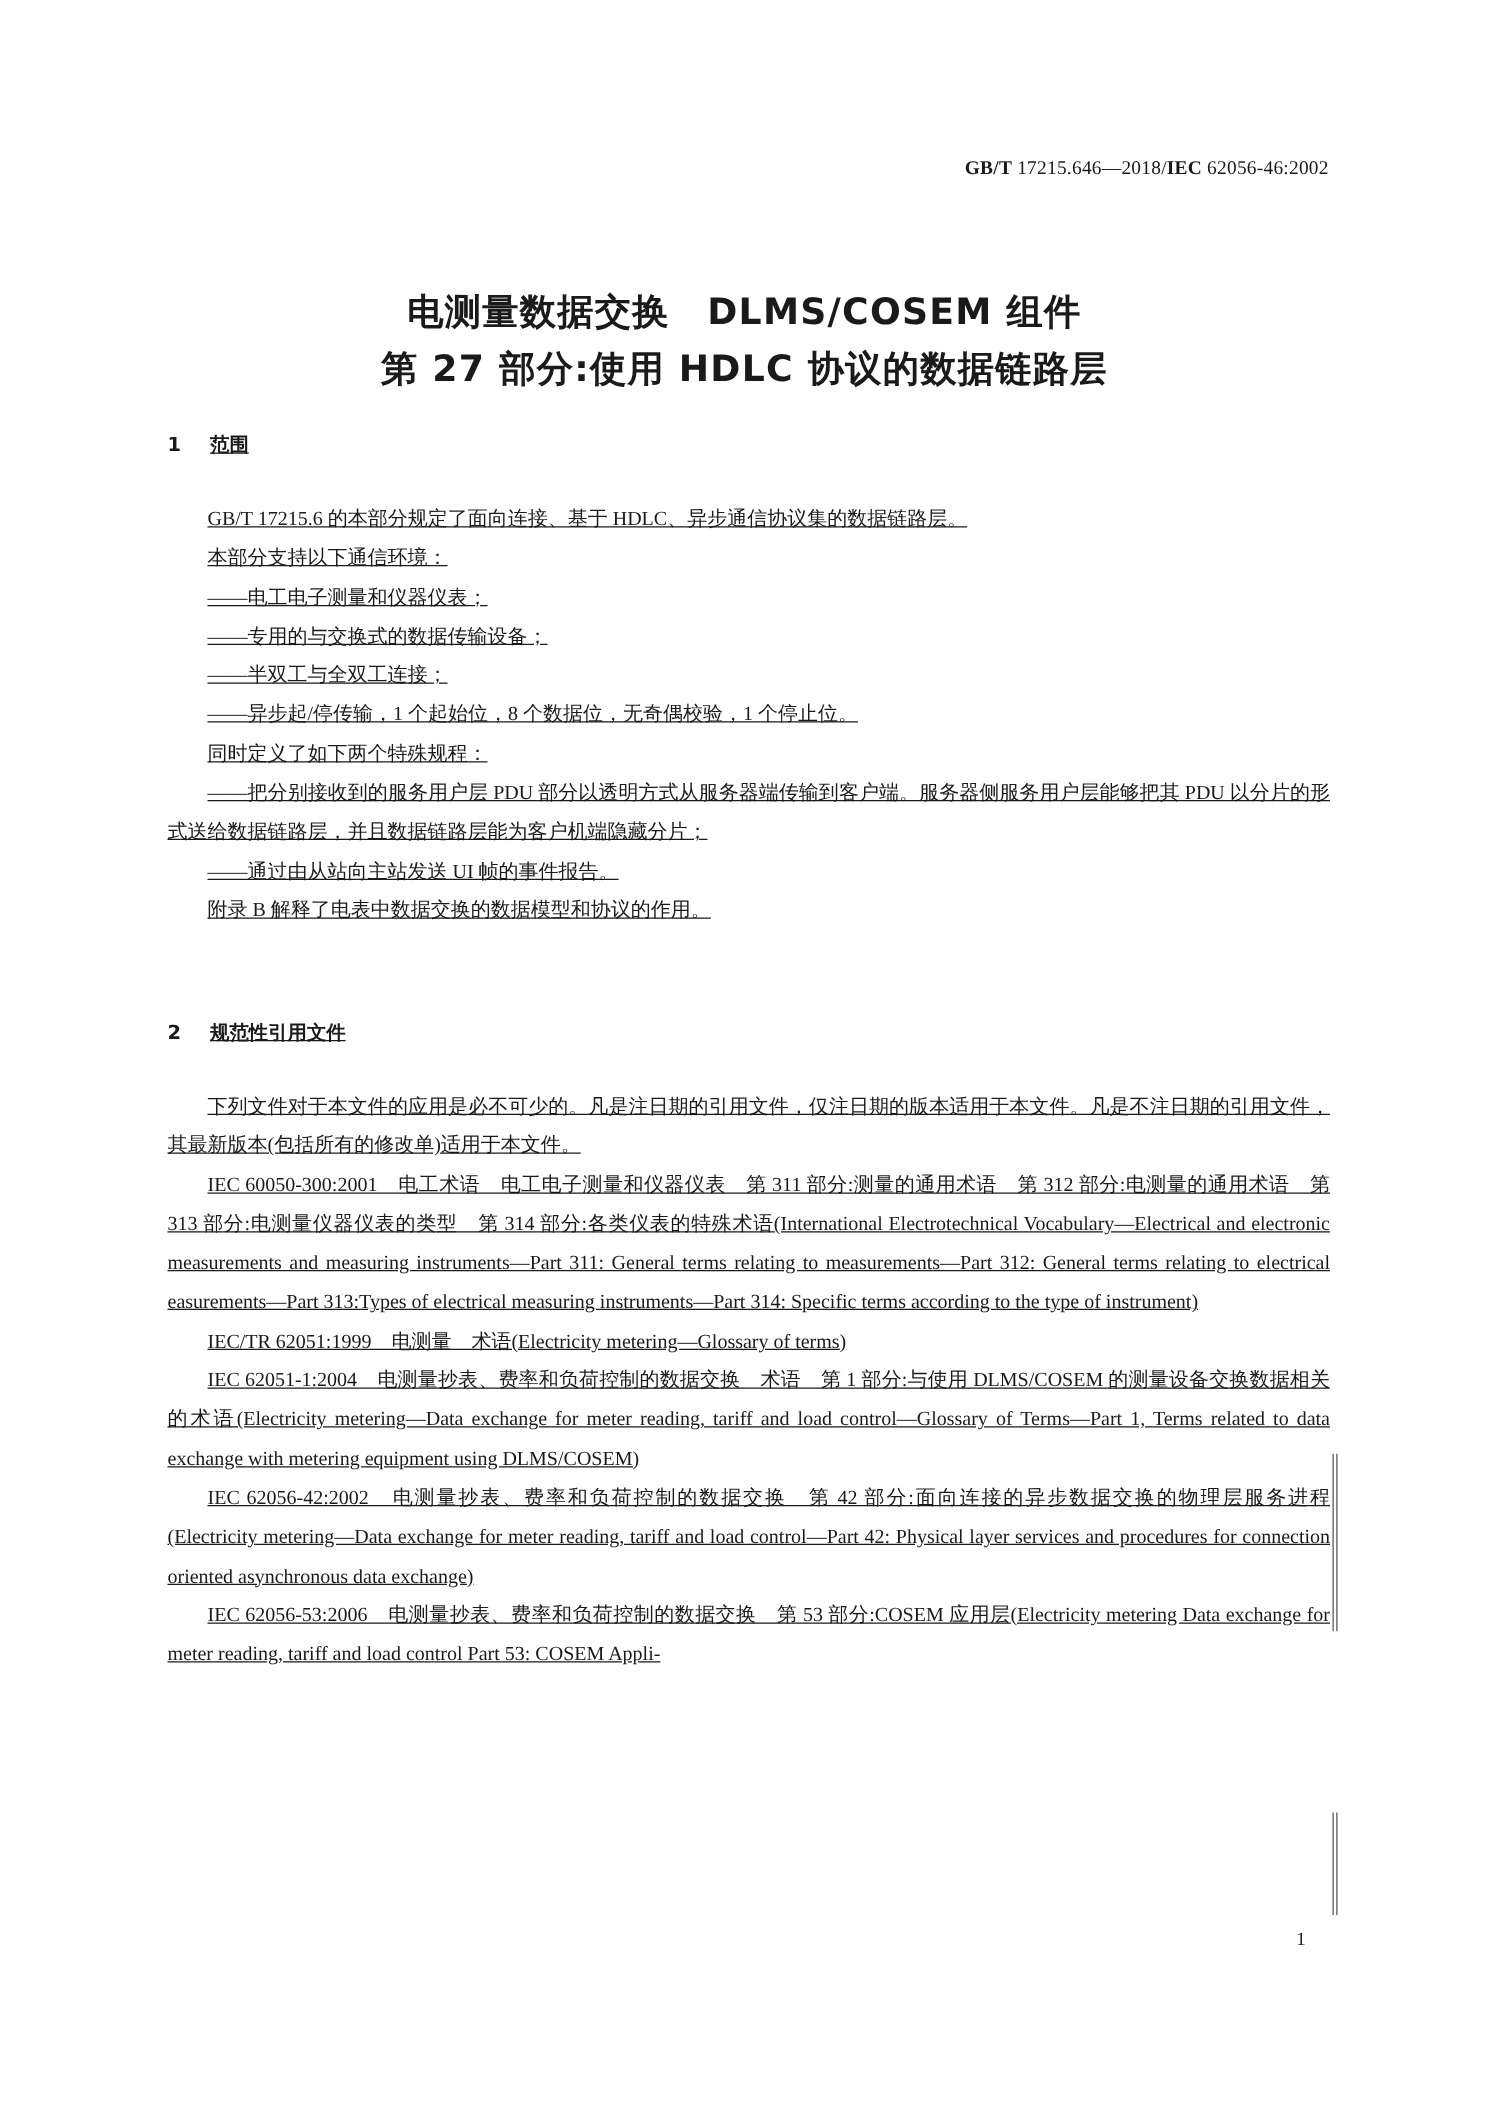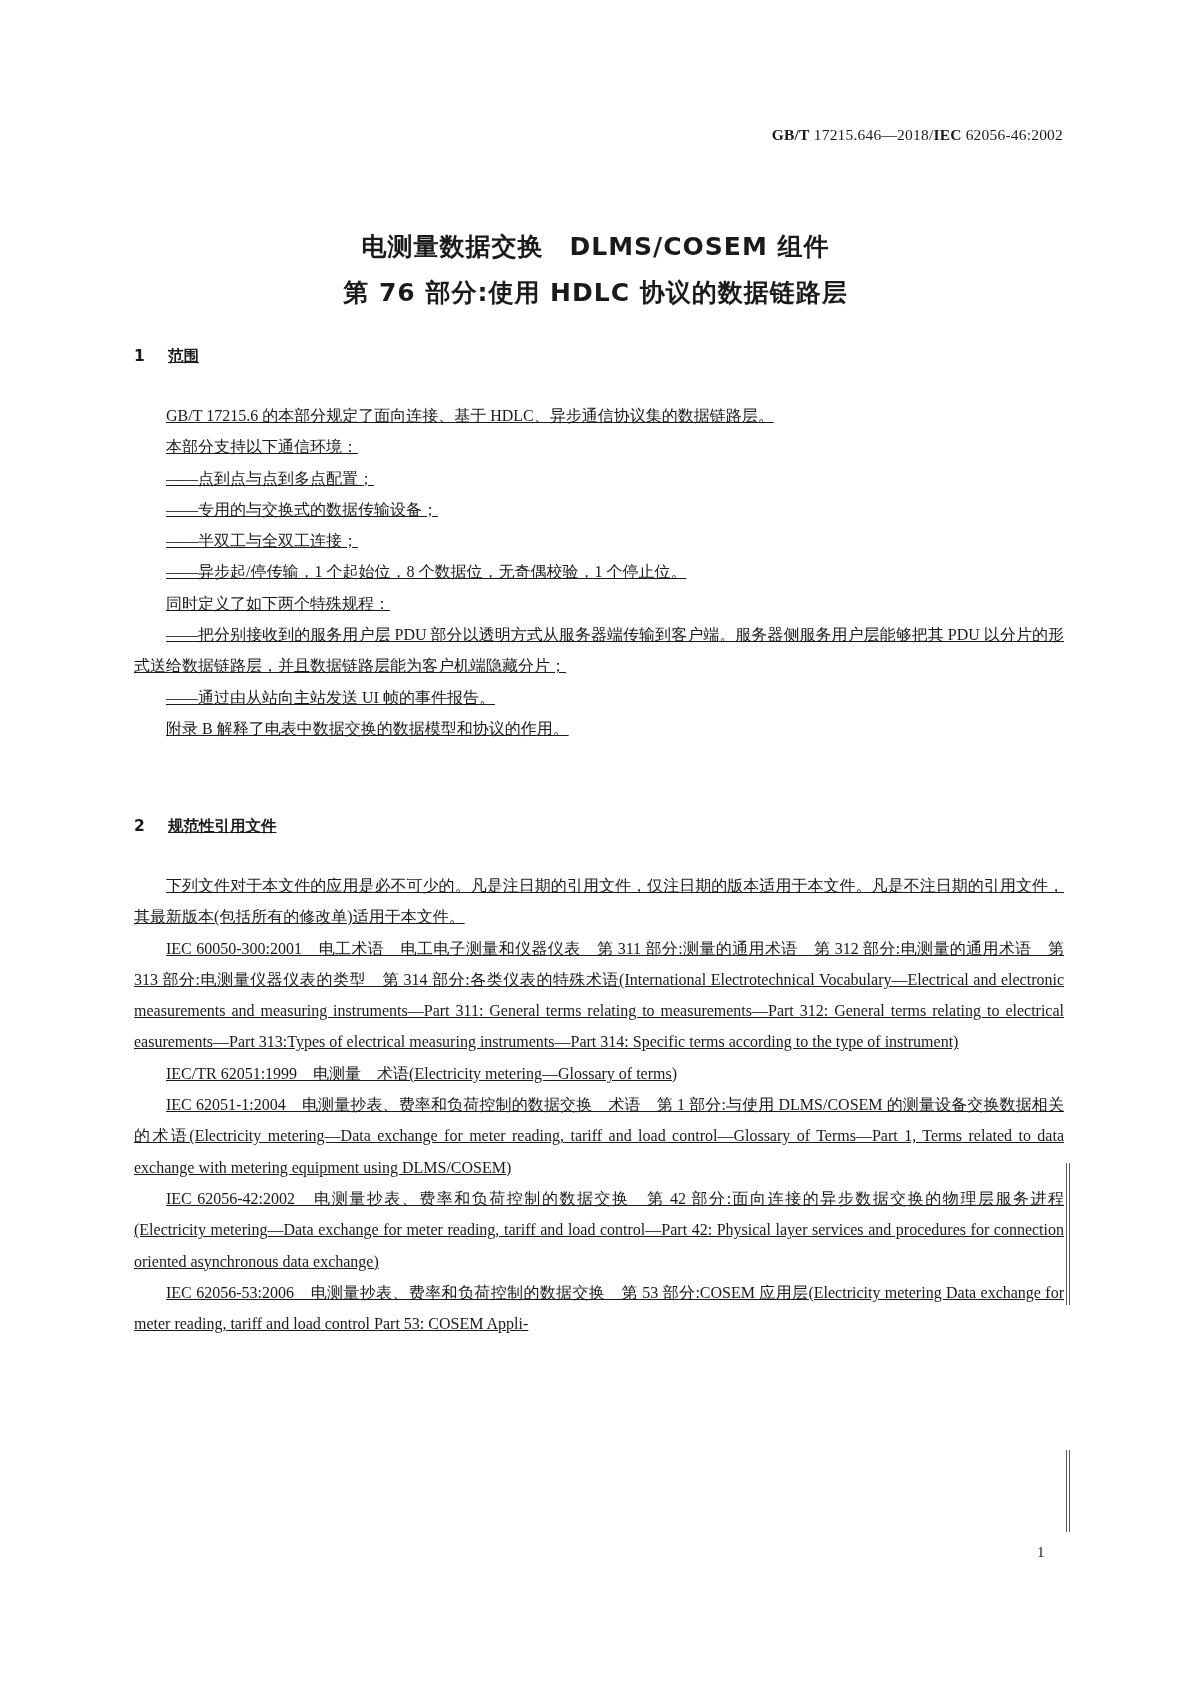--- a/index.html
+++ b/index.html
@@ -2,21 +2,21 @@
 <html><head>
 <meta charset="utf-8">
 <style>
   html, body { margin: 0; padding: 0; background: #ffffff; }
   body { width: 1191px; height: 1684px; position: relative; overflow: hidden;
          font-family: "DejaVu Serif", "Liberation Serif", serif; color: #1a1a1a; }
   .std-header { position: absolute; top: 126px; right: 128px; font-size: 15.5px;
                 font-family: "Liberation Serif", serif; letter-spacing: 0.2px; }
   .std-header b { font-weight: bold; }
   .title { position: absolute; left: 0; width: 1191px; text-align: center;
-           font-family: "DejaVu Sans", sans-serif; font-weight: bold; font-size: 25px;
+           font-family: "DejaVu Sans", sans-serif; font-weight: bold; font-size: 29px;
            letter-spacing: 1px; }
   .title.l1 { top: 230px; }
   .title.l2 { top: 276px; }
   .sec-heading { position: absolute; left: 134px; font-family: "DejaVu Sans", sans-serif;
                  font-weight: bold; font-size: 15.5px; text-decoration: underline; }
   .sec-heading .num { display: inline-block; width: 34px; }
   .body { position: absolute; left: 134px; width: 930px; font-size: 16px; line-height: 31.3px;
           font-family: "Liberation Serif", "DejaVu Serif", serif; text-align: justify; text-decoration: underline; }
   .body p { margin: 0; text-indent: 2em; }
   .change-bar { position: absolute; left: 1066px; width: 2px; border-left: 1.5px solid #555;
@@ -25,30 +25,30 @@
                  font-family: "Liberation Serif", serif; }
 </style>
 </head>
 <body>
 
 <div class="std-header">
   <b>GB/T</b><span> 17215.646—2018/</span><b>IEC</b><span> 62056-46:2002</span>
 </div>
 
 <div class="title l1">电测量数据交换　DLMS/COSEM 组件</div>
-<div class="title l2">第 76 部分:使用 HDLC 协议的数据链路层</div>
+<div class="title l2">第 27 部分:使用 HDLC 协议的数据链路层</div>
 
 <div class="sec-heading" style="top:346px">
   <span class="num">1</span><span>范围</span>
 </div>
 
 <div class="body" style="top:400px">
   <p>GB/T 17215.6 的本部分规定了面向连接、基于 HDLC、异步通信协议集的数据链路层。</p>
   <p>本部分支持以下通信环境：</p>
-  <p>——点到点与点到多点配置；</p>
+  <p>——电工电子测量和仪器仪表；</p>
   <p>——专用的与交换式的数据传输设备；</p>
   <p>——半双工与全双工连接；</p>
   <p>——异步起/停传输，1 个起始位，8 个数据位，无奇偶校验，1 个停止位。</p>
   <p>同时定义了如下两个特殊规程：</p>
   <p>——把分别接收到的服务用户层 PDU 部分以透明方式从服务器端传输到客户端。服务器侧服务用户层能够把其 PDU 以分片的形式送给数据链路层，并且数据链路层能为客户机端隐藏分片；</p>
   <p>——通过由从站向主站发送 UI 帧的事件报告。</p>
   <p>附录 B 解释了电表中数据交换的数据模型和协议的作用。</p>
 </div>
 
 <div class="sec-heading" style="top:816px">

